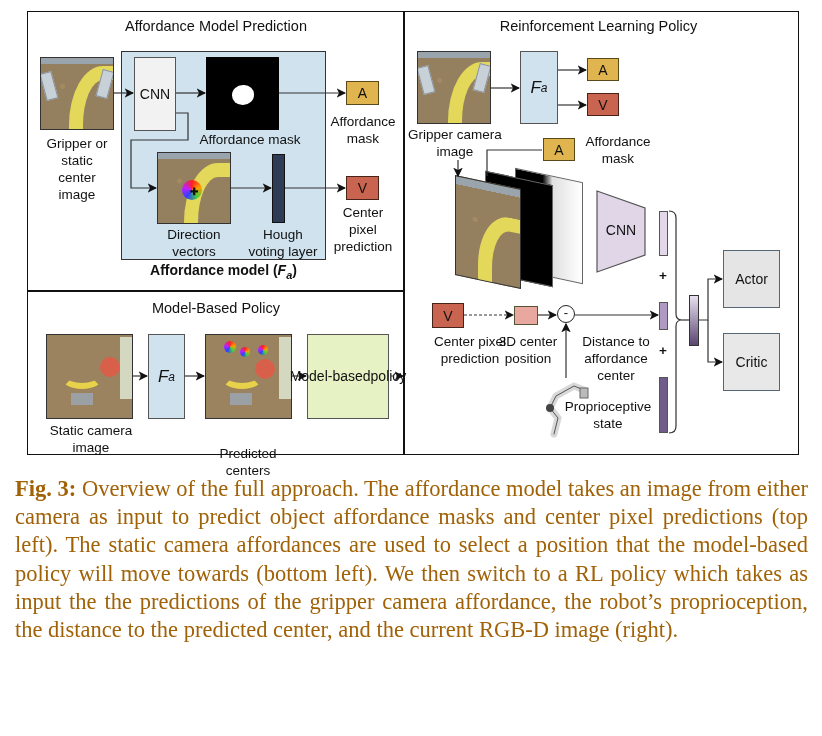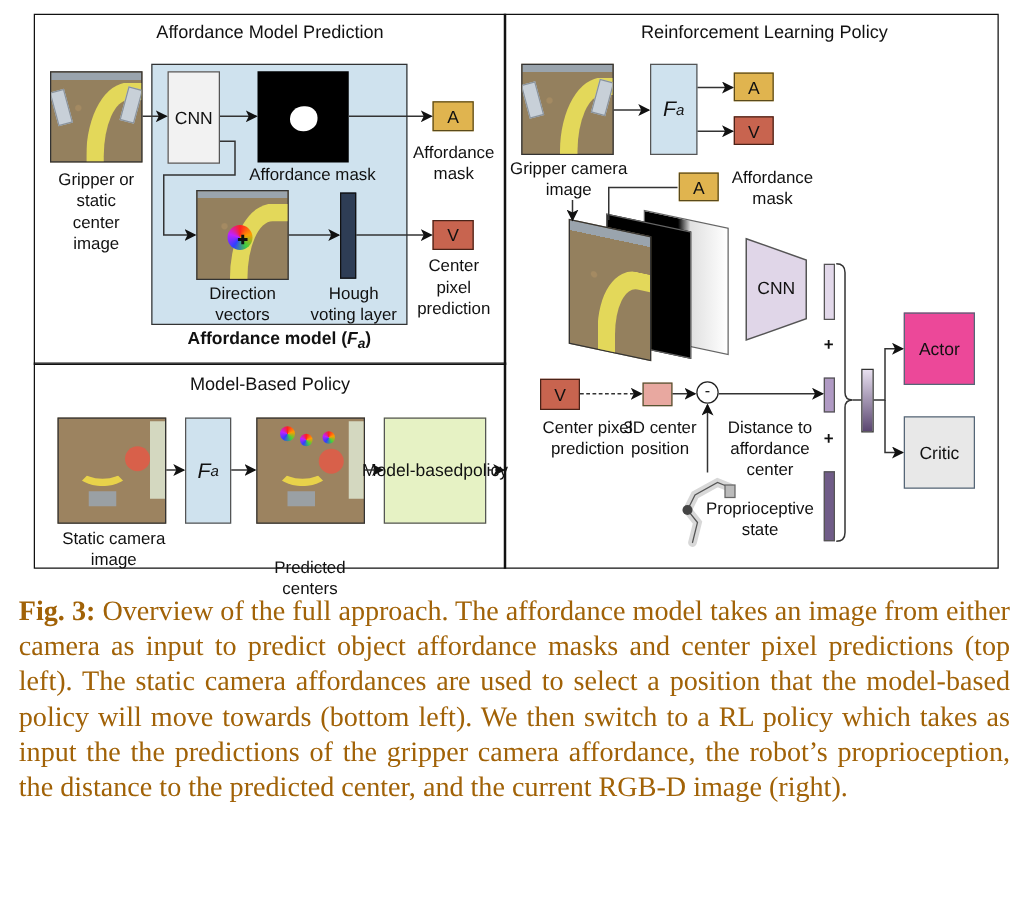--- a/index.html
+++ b/index.html
@@ -120,21 +120,21 @@
   <div>Predicted</div>
   <div>centers</div>
 </div>
 
 <div class="box" style="left:307px;top:334px;width:82px;height:85px;background:#e6f2c4;flex-direction:row;line-height:17px;">
   <div>Model-</div>
   <div>based</div>
   <div>policy</div>
 </div>
 
-<div class="title" style="left:423px;width:377px;top:18px;">Reinforcement Learning Policy</div>
+<div class="title" style="left:410px;width:377px;top:18px;">Reinforcement Learning Policy</div>
 
 <div class="abs photo-cork" style="left:417px;top:51px;width:74px;height:73px;">
   <div class="banana" style="left:30px;top:10px;width:40px;height:90px;"></div>
   <div class="finger" style="left:2px;top:14px;width:10px;height:26px;transform:rotate(-15deg);"></div>
   <div class="finger" style="left:58px;top:12px;width:10px;height:26px;transform:rotate(15deg);"></div>
 </div>
 <div class="lbl" style="left:400px;width:110px;top:126px;">
   <div>Gripper camera</div>
   <div>image</div>
 </div>
@@ -172,21 +172,21 @@
 </div>
 
 <div class="abs" style="left:659px;top:211px;width:9px;height:45px;background:#e2d8ea;border:1px solid #555;box-sizing:border-box;"></div>
 <div class="lbl" style="left:655px;width:16px;top:267px;font-weight:bold;">+</div>
 <div class="abs" style="left:659px;top:302px;width:9px;height:28px;background:#b09ac4;border:1px solid #555;box-sizing:border-box;"></div>
 <div class="lbl" style="left:655px;width:16px;top:342px;font-weight:bold;">+</div>
 <div class="abs" style="left:659px;top:377px;width:9px;height:56px;background:#705c88;border:1px solid #555;box-sizing:border-box;"></div>
 
 <div class="abs" style="left:689px;top:295px;width:10px;height:51px;background:linear-gradient(180deg,#e8e0f0,#5a4670);border:1px solid #333;box-sizing:border-box;"></div>
 
-<div class="box" style="left:723px;top:250px;width:57px;height:58px;background:#ec4899;border-color:#556677;">
+<div class="box" style="left:723px;top:250px;width:57px;height:58px;background:#e5e5e5;border-color:#556677;">
   <span>Actor</span>
 </div>
 <div class="box" style="left:723px;top:333px;width:57px;height:58px;background:#e8e8e8;border-color:#556677;">
   <span>Critic</span>
 </div>
 
 <div class="box v-box" style="left:432px;top:303px;width:32px;height:25px;">
     <span>V</span>
   </div>
 <div class="lbl" style="left:404px;width:90px;top:333px;padding-left:21px;">

